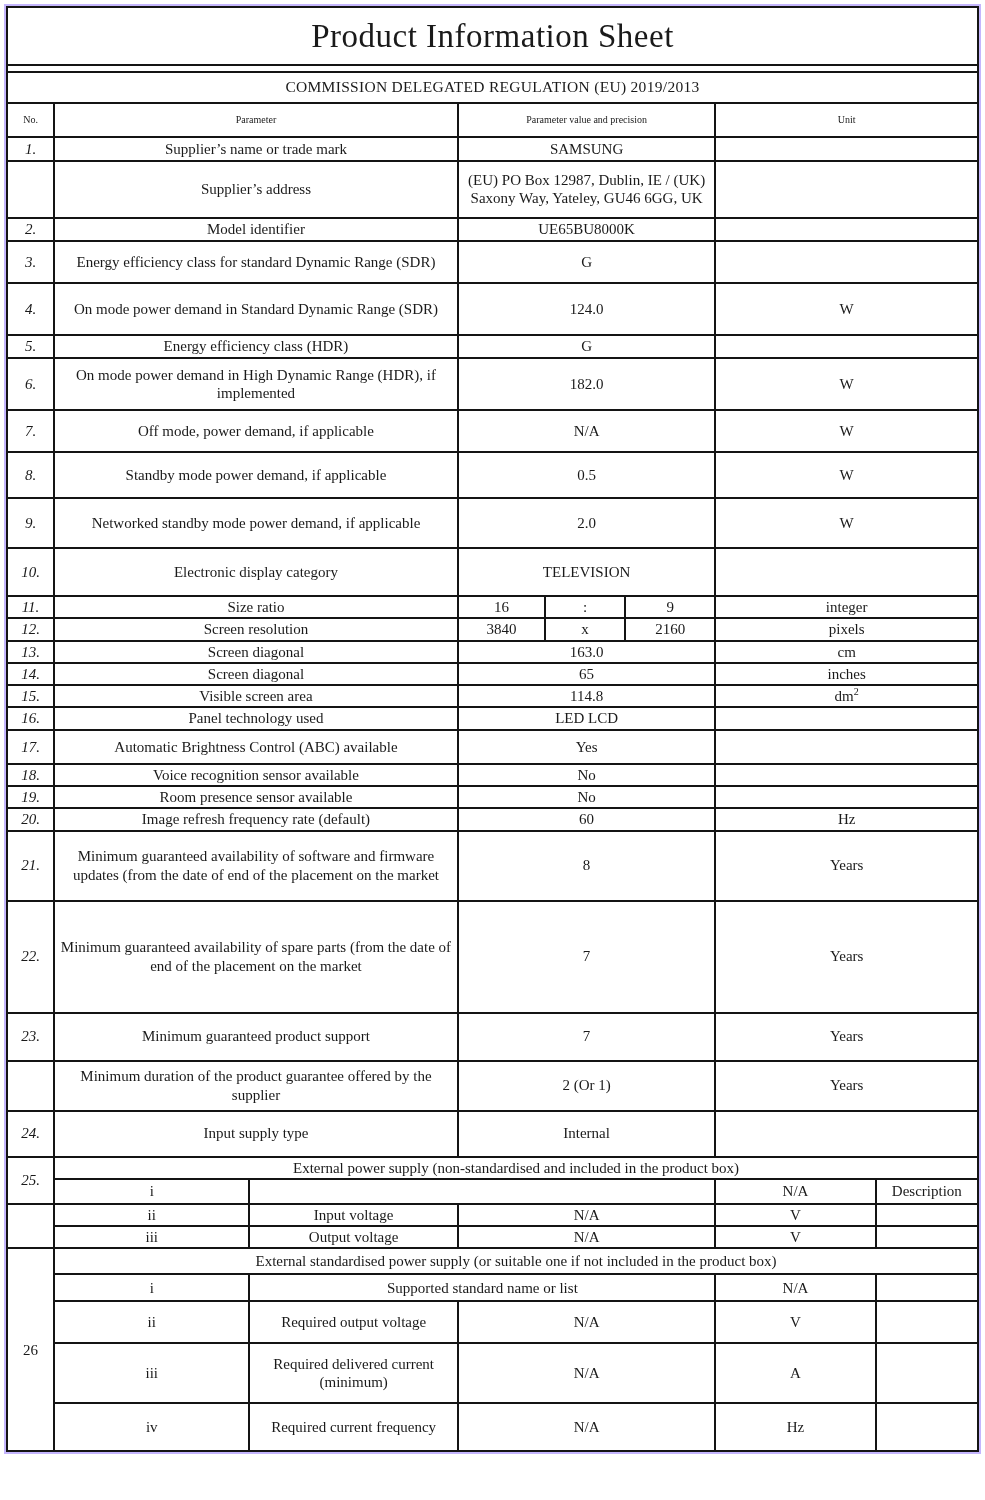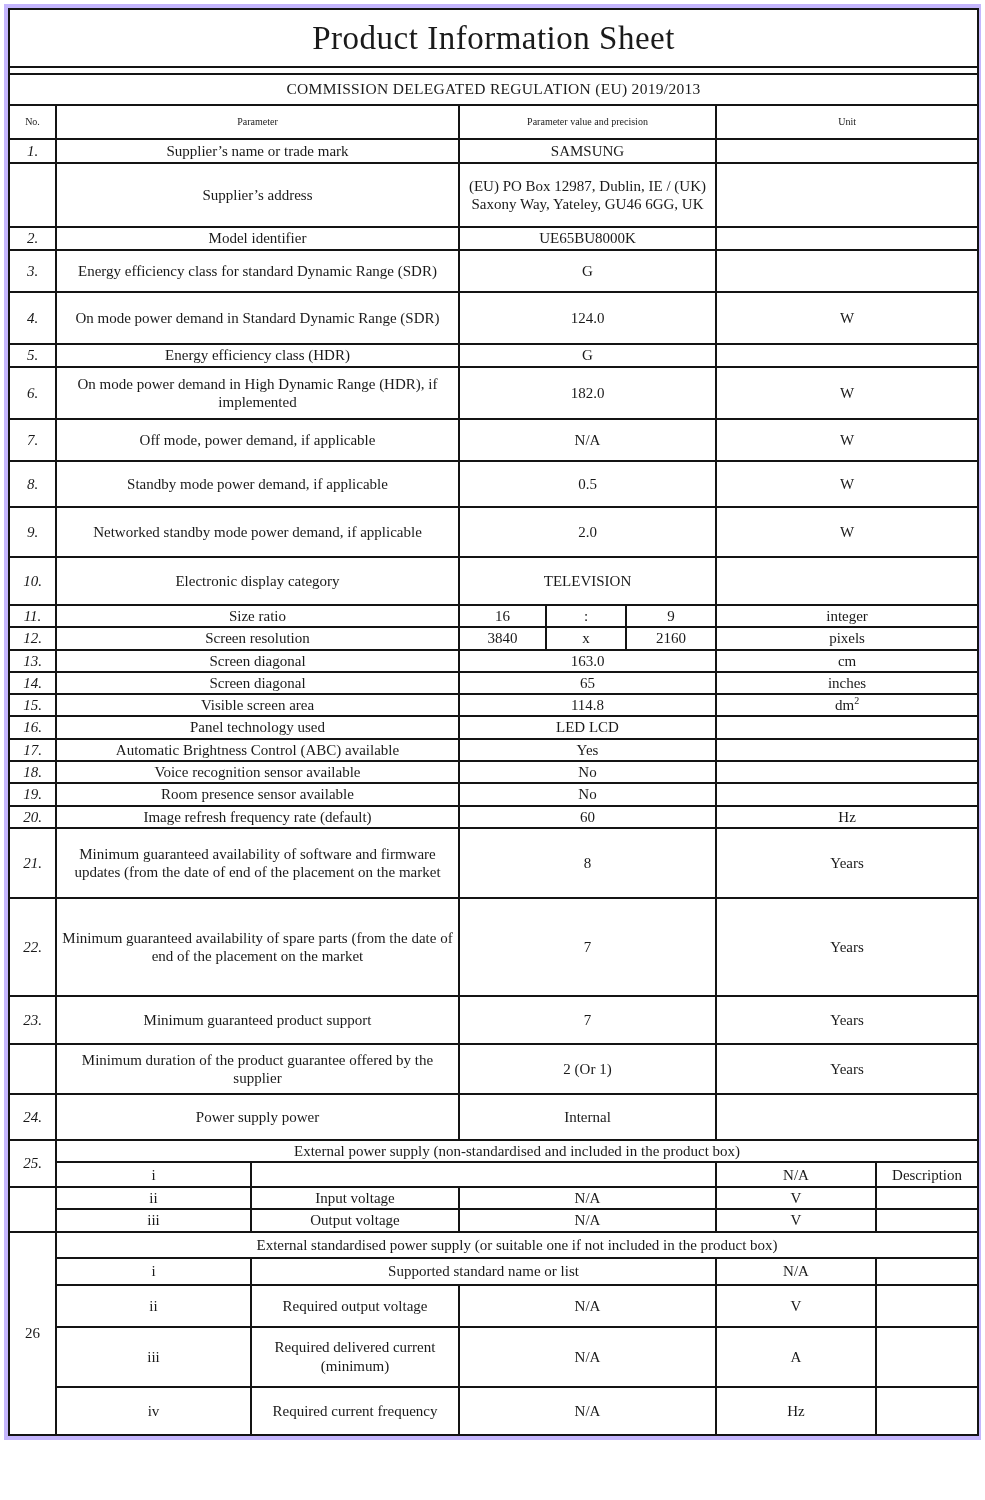--- a/index.html
+++ b/index.html
@@ -9,21 +9,21 @@
     width: 985px;
     height: 1500px;
     overflow: hidden;
   }
   .sheet {
     box-sizing: border-box;
     position: absolute;
     left: 4px;
     top: 4px;
     width: 977px;
-    border: 4px solid #c4b5fd;
+    border: 2px solid #c4b5fd;
     font-family: "Liberation Serif", "DejaVu Serif", serif;
     color: #1a1a1a;
   }
   table.pis {
     border-collapse: collapse;
     table-layout: fixed;
     width: 100%;
   }
   table.pis td, table.pis th {
     border: 2px solid #141414;
@@ -101,21 +101,21 @@
         <th colspan="2">Unit</th>
       </tr>
     </tbody>
     <tbody>
         <tr style="height: 24px;">
           <td class="num">1.</td>
           <td colspan="2" class="param">Supplier’s name or trade mark</td>
           <td colspan="3">SAMSUNG</td>
           <td colspan="2"></td>
         </tr>
-        <tr style="height: 64px;">
+        <tr style="height: 57px;">
           <td></td>
           <td colspan="2" class="param">Supplier’s address</td>
           <td colspan="3">(EU) PO Box 12987, Dublin, IE / (UK) Saxony Way, Yateley, GU46 6GG, UK</td>
           <td colspan="2"></td>
         </tr>
         <tr style="height: 23px;">
           <td class="num">2.</td>
           <td colspan="2" class="param">Model identifier</td>
           <td colspan="3">UE65BU8000K</td>
           <td colspan="2"></td>
@@ -201,21 +201,21 @@
           <td colspan="2" class="param">Visible screen area</td>
           <td colspan="3">114.8</td>
           <td colspan="2">dm<sup>2</sup></td>
         </tr>
         <tr style="height: 22px;">
           <td class="num">16.</td>
           <td colspan="2" class="param">Panel technology used</td>
           <td colspan="3">LED LCD</td>
           <td colspan="2"></td>
         </tr>
-        <tr style="height: 22px; font-family: Liberation Serif, serif;">
+        <tr style="height: 34px; font-family: Liberation Serif, serif;">
           <td class="num">17.</td>
           <td colspan="2" class="param">Automatic Brightness Control (ABC) available</td>
           <td colspan="3">Yes</td>
           <td colspan="2"></td>
         </tr>
         <tr style="height: 21px;">
           <td class="num">18.</td>
           <td colspan="2" class="param">Voice recognition sensor available</td>
           <td colspan="3">No</td>
           <td colspan="2"></td>
@@ -231,41 +231,41 @@
           <td colspan="2" class="param">Image refresh frequency rate (default)</td>
           <td colspan="3">60</td>
           <td colspan="2">Hz</td>
         </tr>
         <tr style="height: 70px;">
           <td class="num">21.</td>
           <td colspan="2" class="param">Minimum guaranteed availability of software and firmware updates (from the date of end of the placement on the market</td>
           <td colspan="3">8</td>
           <td colspan="2">Years</td>
         </tr>
-        <tr style="height: 98px; margin-top: 16px;">
+        <tr style="height: 112px; margin-top: 16px;">
           <td class="num">22.</td>
           <td colspan="2" class="param">Minimum guaranteed availability of spare parts (from the date of end of the placement on the market</td>
           <td colspan="3">7</td>
           <td colspan="2">Years</td>
         </tr>
         <tr style="height: 48px;">
           <td class="num">23.</td>
           <td colspan="2" class="param">Minimum guaranteed product support</td>
           <td colspan="3">7</td>
           <td colspan="2">Years</td>
         </tr>
         <tr style="height: 50px;">
           <td></td>
           <td colspan="2" class="param">Minimum duration of the product guarantee offered by the supplier</td>
           <td colspan="3">2 (Or 1)</td>
           <td colspan="2">Years</td>
         </tr>
         <tr style="height: 46px;">
           <td class="num">24.</td>
-          <td colspan="2" class="param">Power supply power</td>
+          <td colspan="2" class="param">Input supply type</td>
           <td colspan="3">Internal</td>
           <td colspan="2"></td>
         </tr>
         <tr style="height: 18px;">
           <td rowspan="2" class="num">25.</td>
           <td colspan="7" class="section-span">External power supply (non-standardised and included in the product box)</td>
         </tr>
         <tr style="height: 25px;">
           <td>i</td>
           <td colspan="4"></td>

